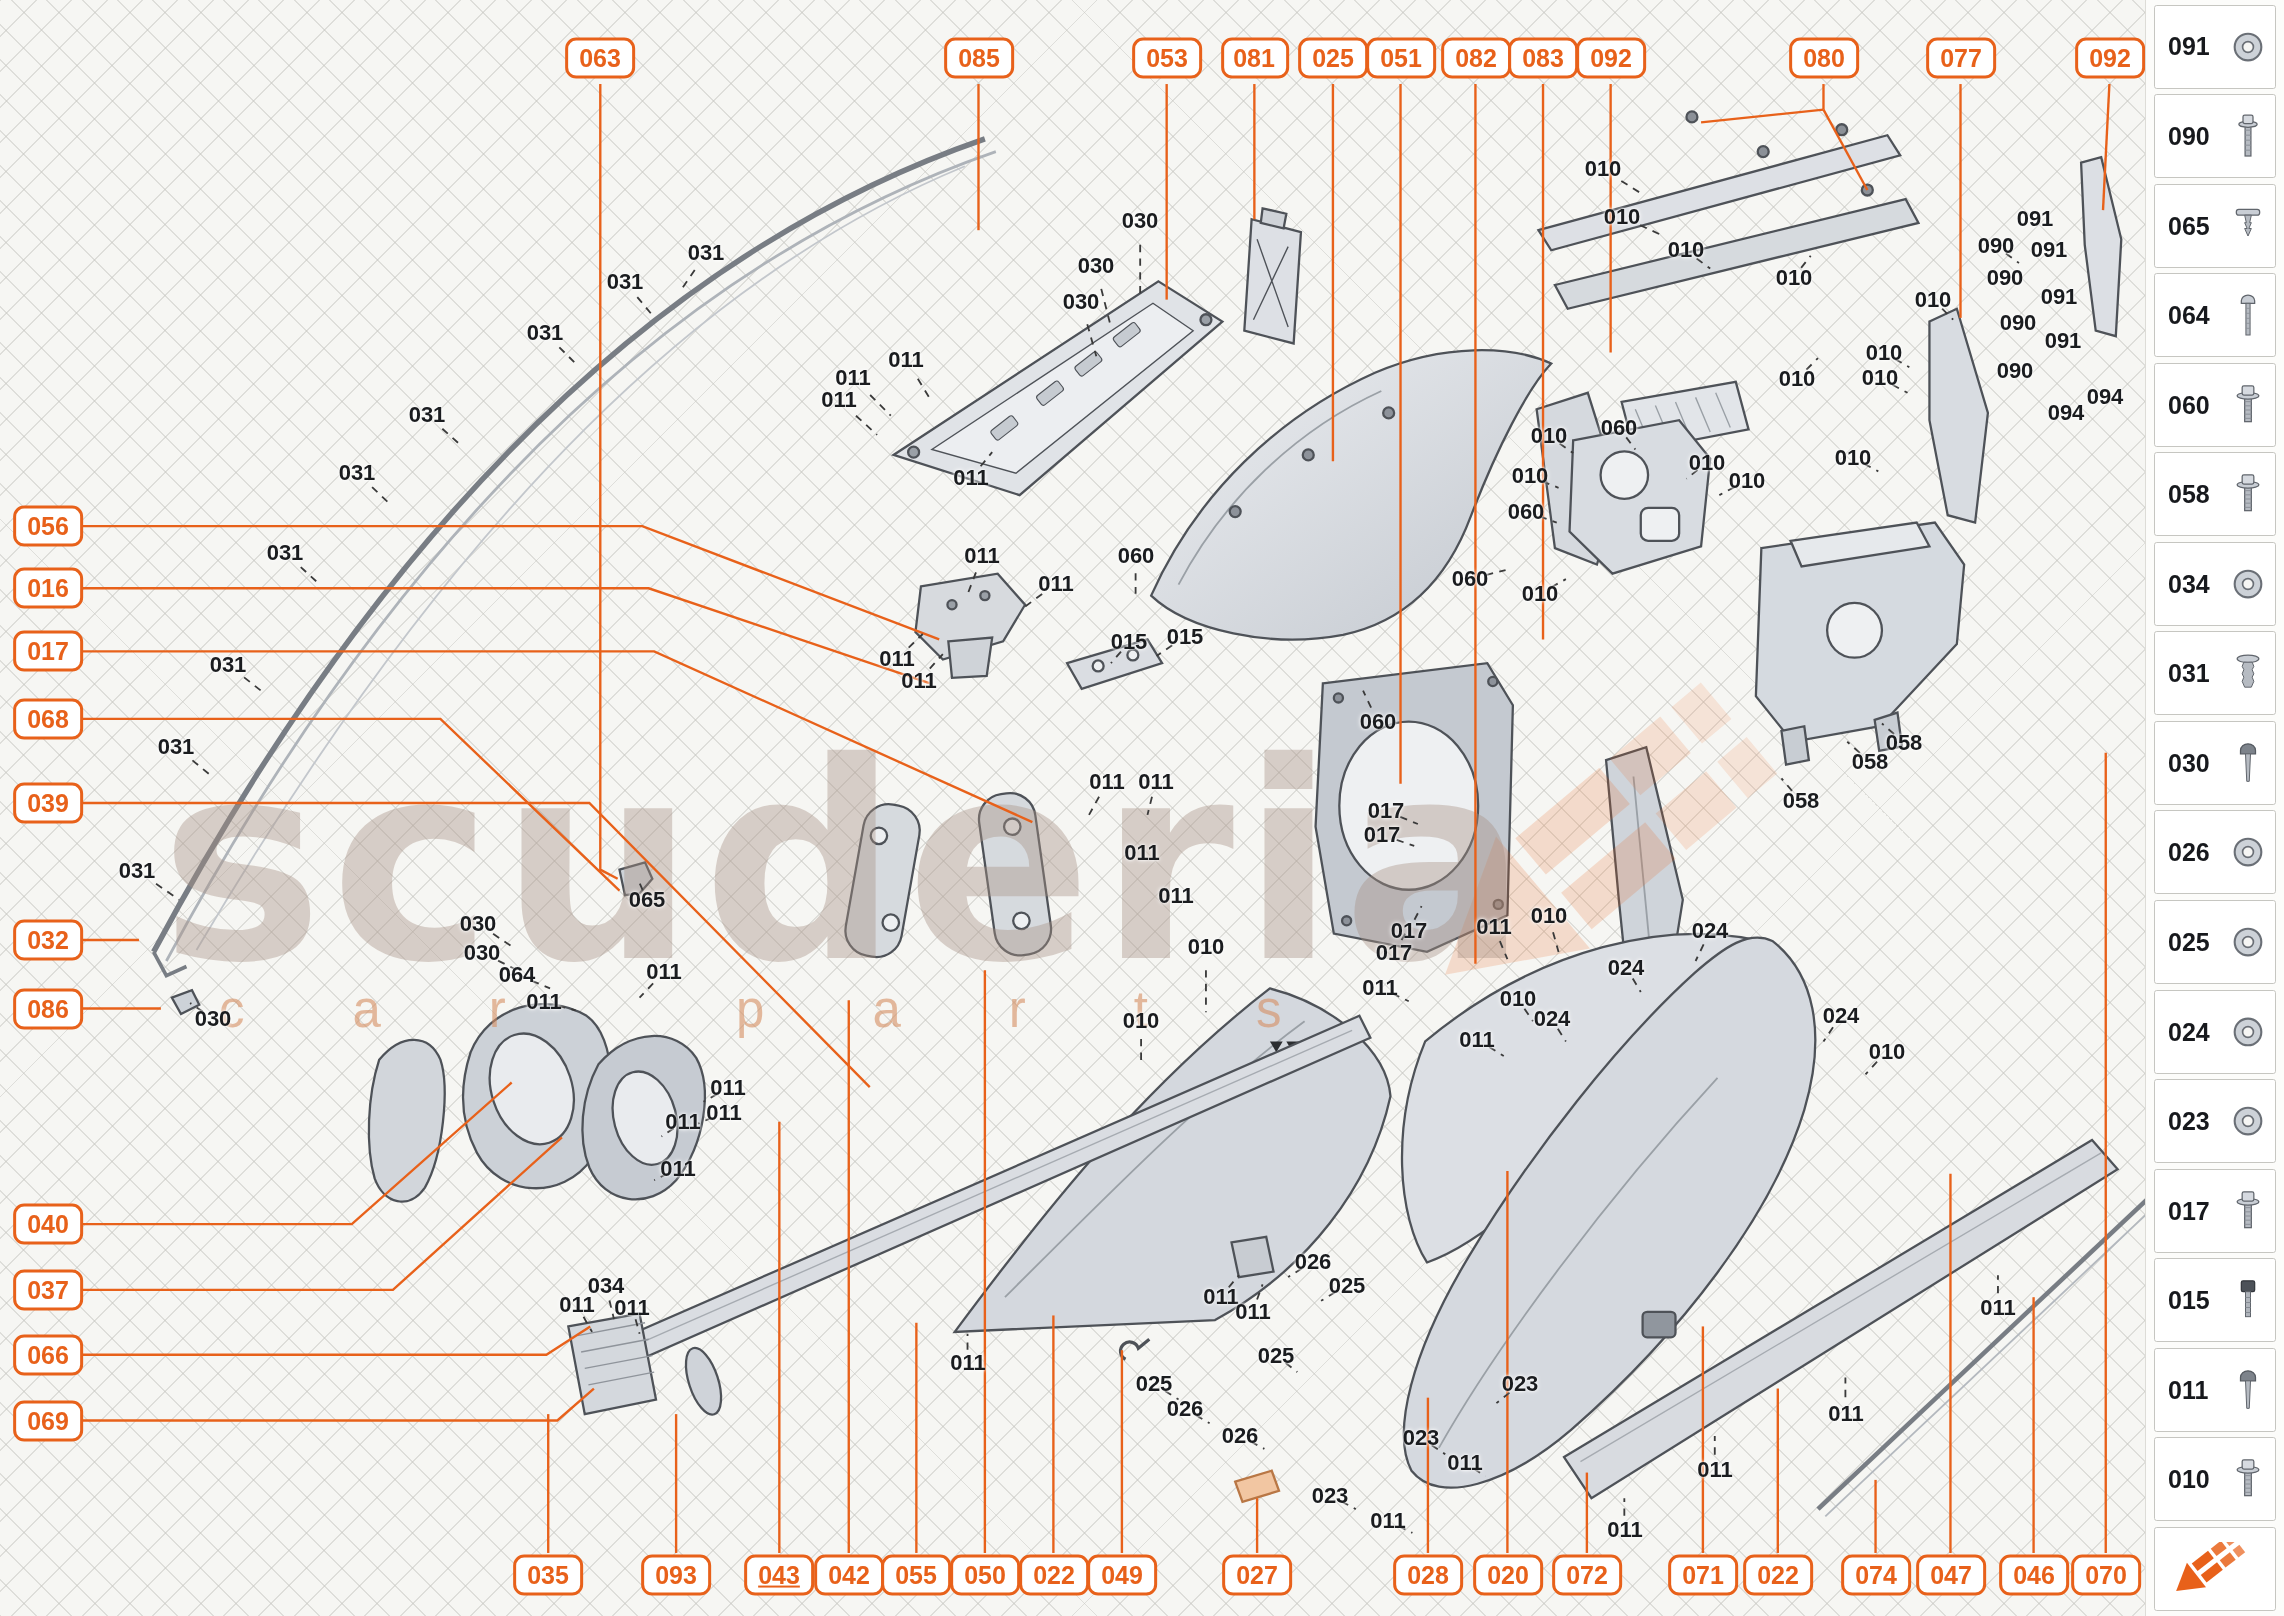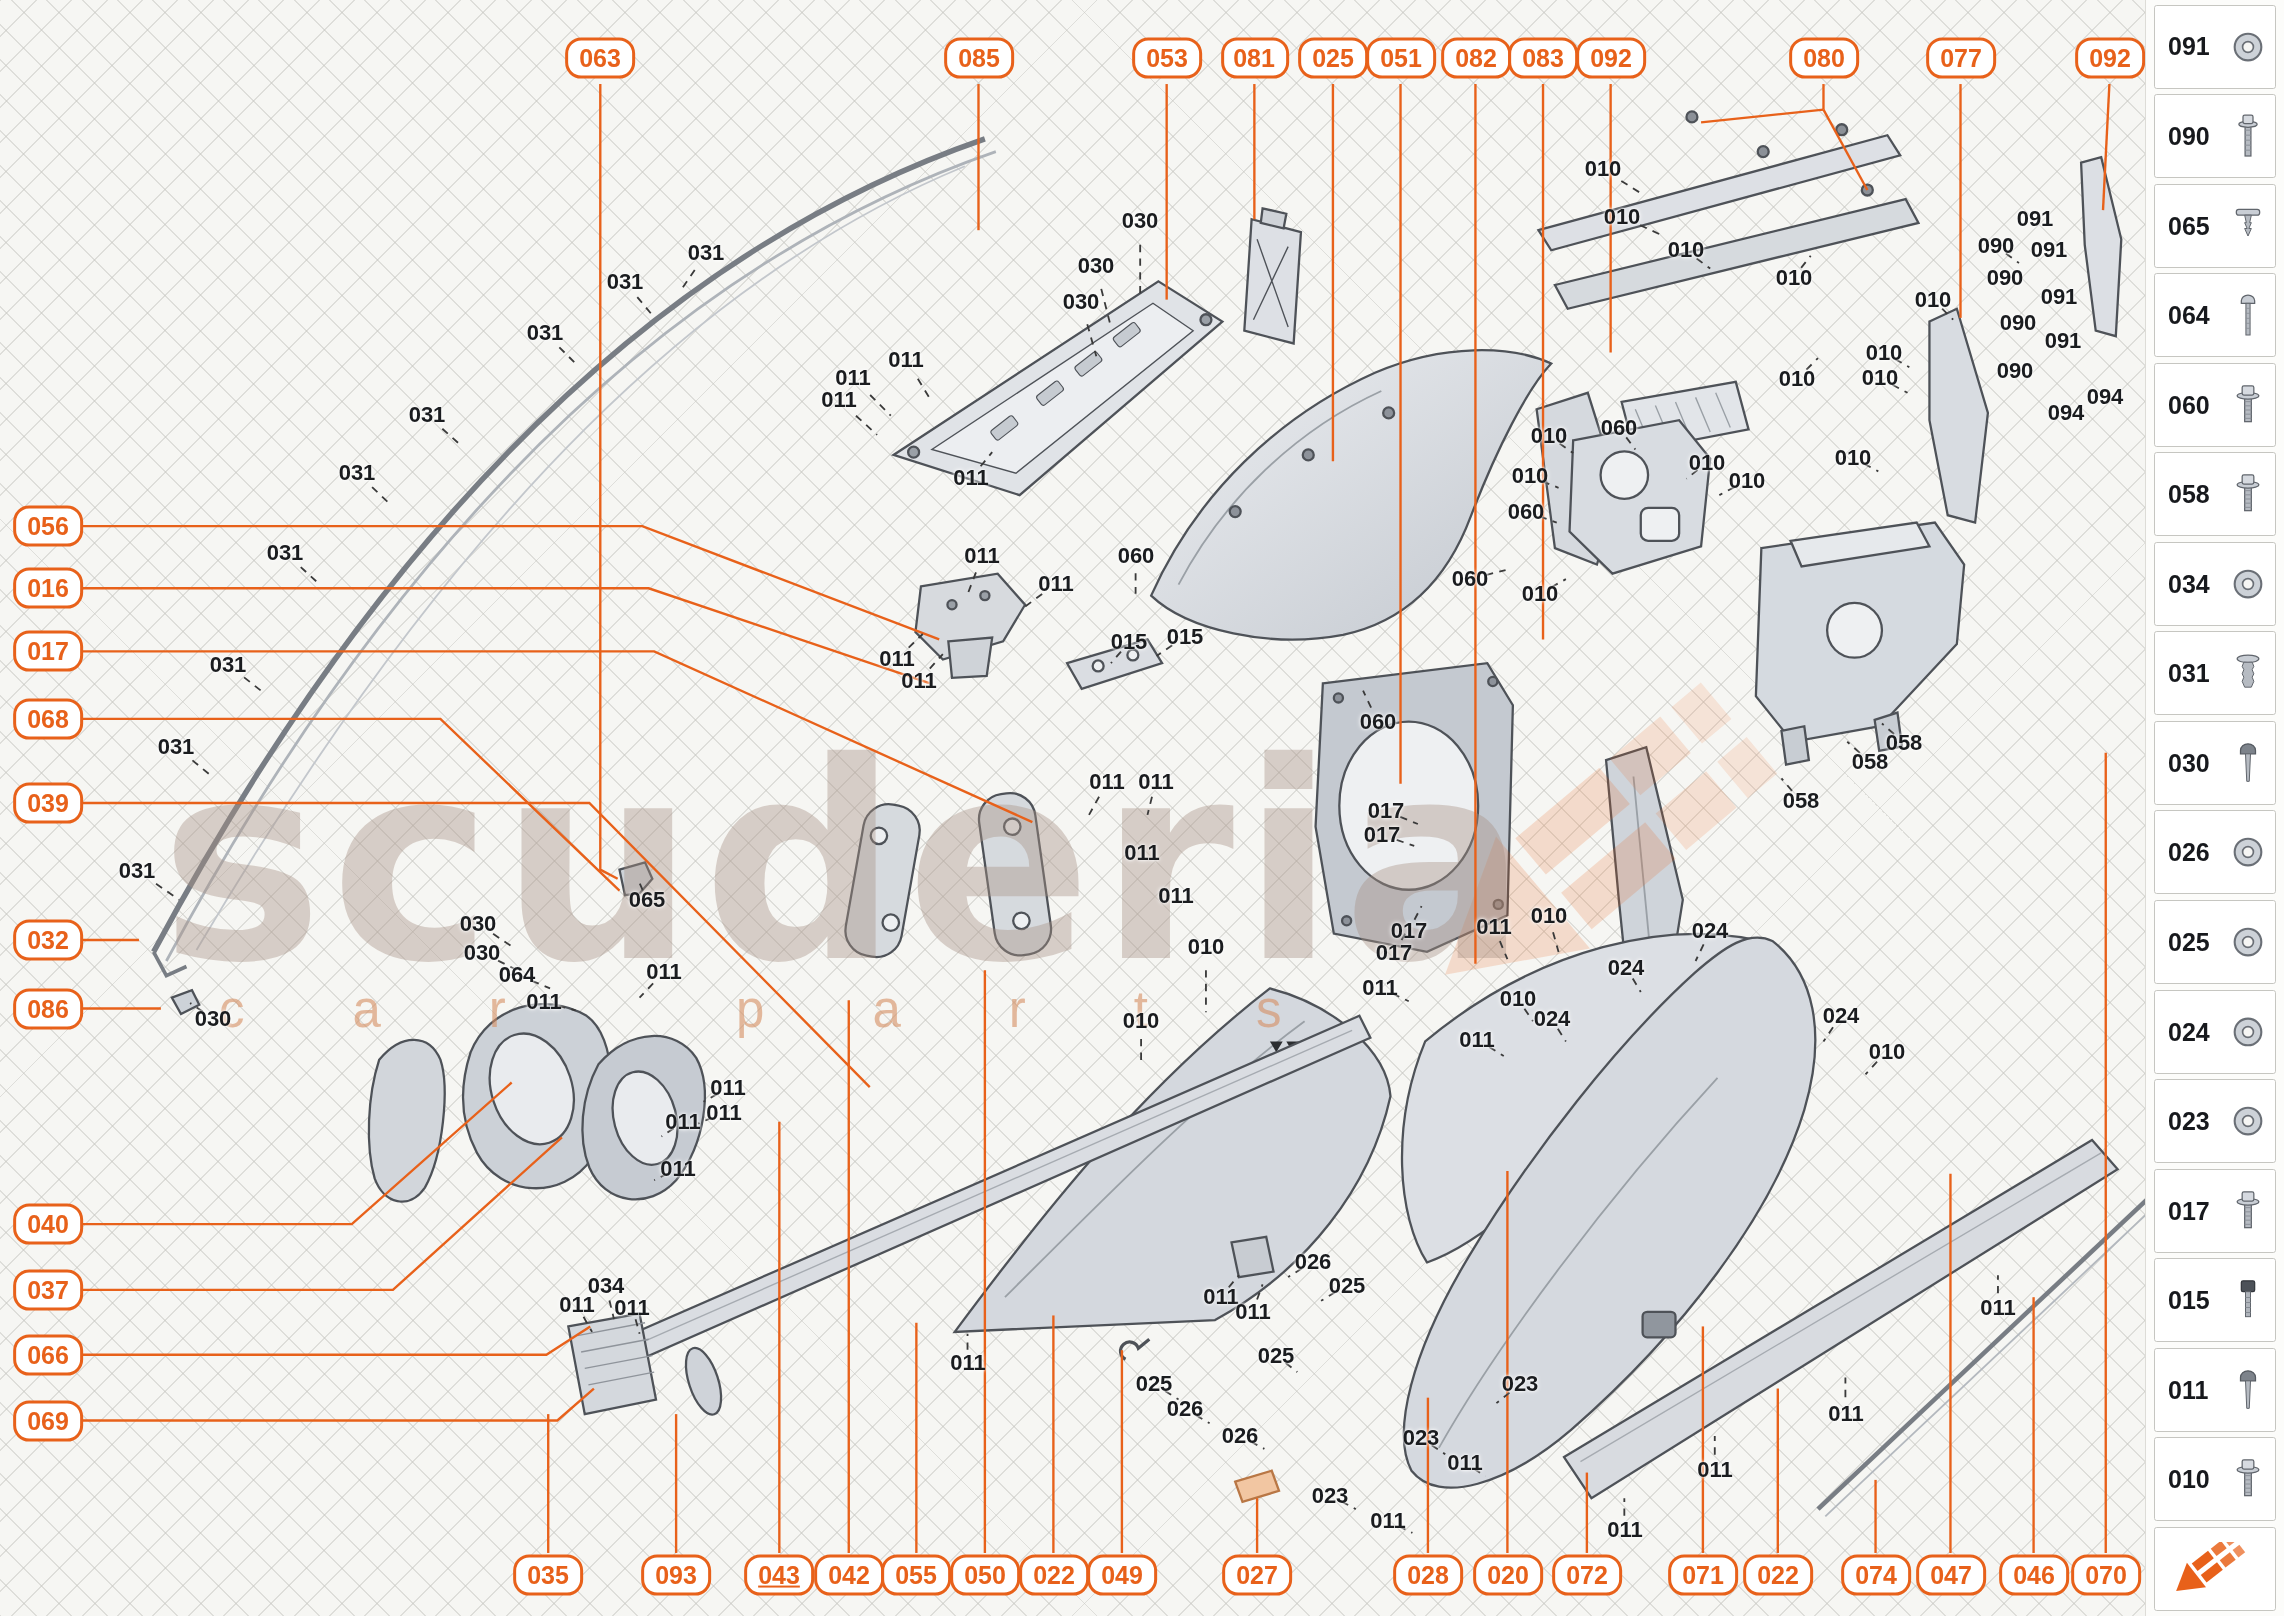--- a/index.html
+++ b/index.html
@@ -34,21 +34,21 @@
   #labels-layer{z-index:5}
   .plabel{
     position:absolute;transform:translate(-50%,-50%);
     font-size:22px;font-weight:bold;color:#1a1c1f;white-space:nowrap;
     text-shadow:0 0 5.5px #fff,0 0 2.7px #fff;
   }
   
   #callouts-layer{z-index:6}
   .callout{
     position:absolute;transform:translate(-50%,-50%);
-    background:#fff;border:3.7px solid #E8611A;border-radius:16px;
+    background:#fff;border:3.7px solid #E8611A;border-radius:11px;
     color:#E8611A;font-weight:bold;font-size:25px;line-height:1.1;
     padding:3.7px 11px;white-space:nowrap;
   }
   
   .legend{
     position:absolute;top:0;right:0;width:139px;height:1616px;z-index:7;
     background:#fcfcfa;border-left:1.8px solid #dddcd7;
   }
   .cell{
     position:absolute;left:8.2px;width:122px;height:84px;background:#fff;

